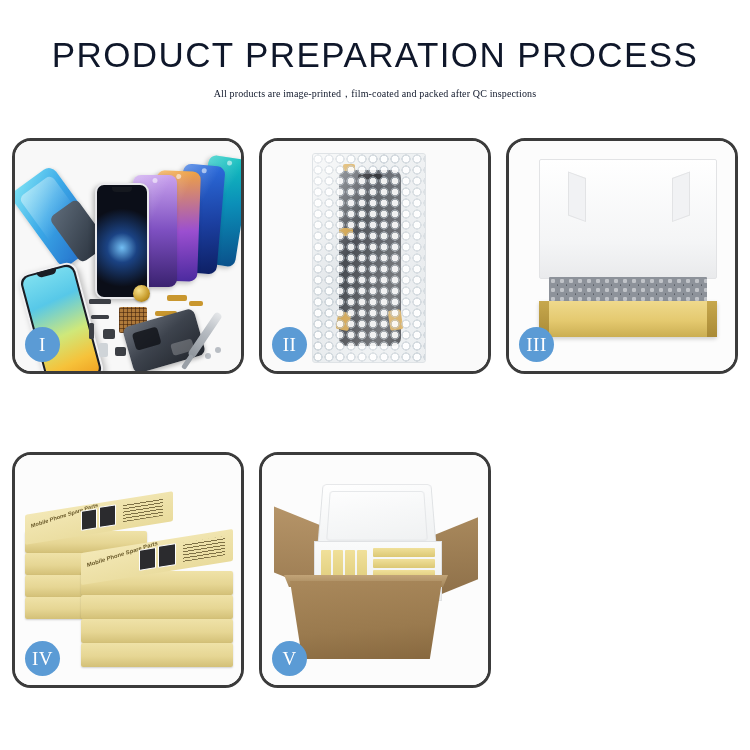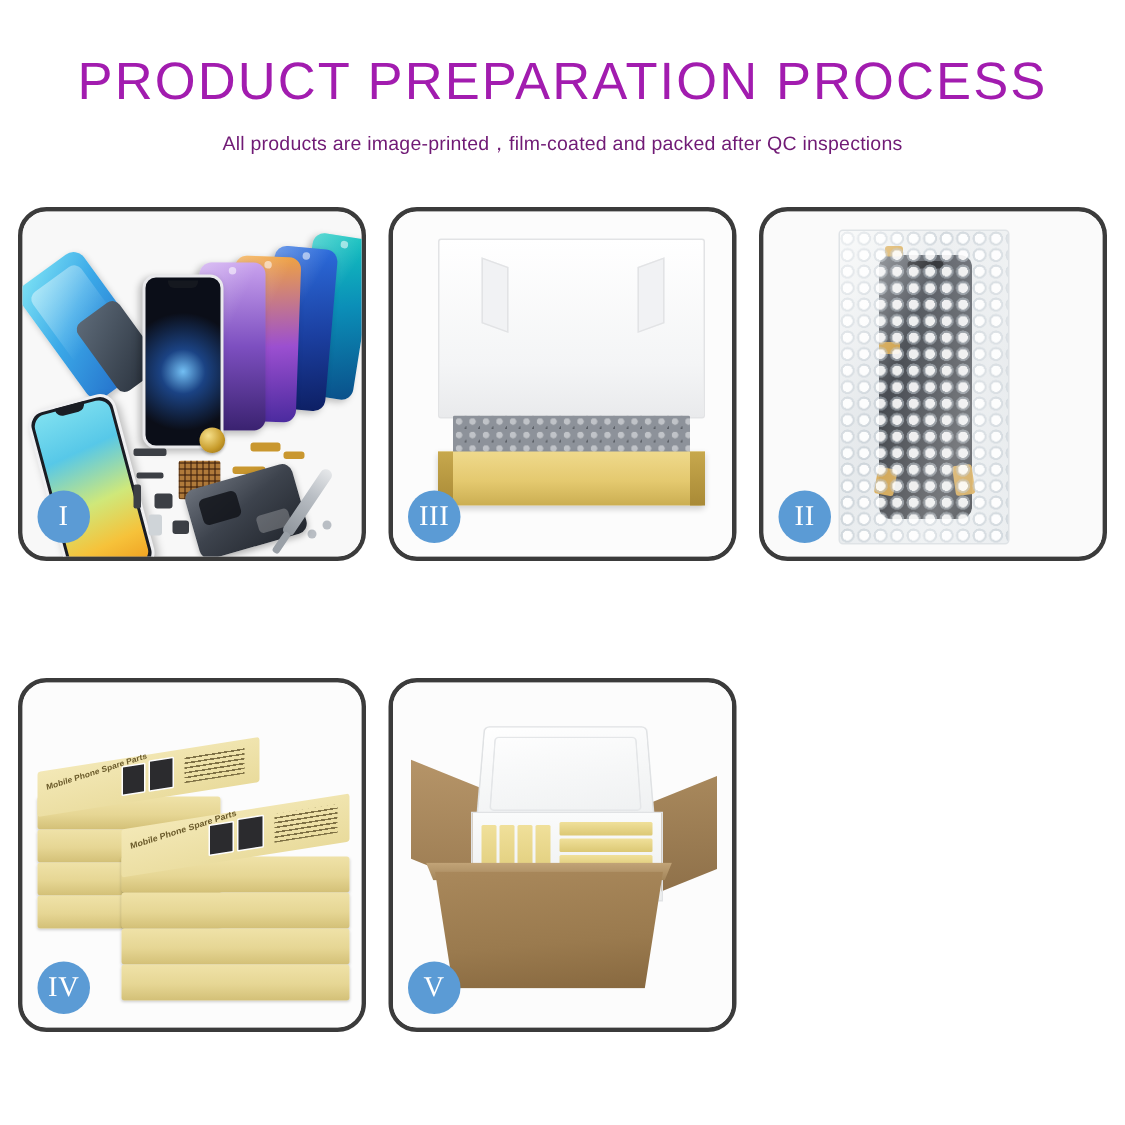--- a/index.html
+++ b/index.html
@@ -20,30 +20,30 @@
   .header {
     width: 100%;
     padding-top: 36px;
     text-align: center;
   }
   .main-title {
     font-family: "Liberation Sans", sans-serif;
     font-size: 35px;
     font-weight: 500;
     letter-spacing: 1.4px;
-    color: #a21caf;
+    color: #0f172a;
     margin: 0;
     line-height: 1.1;
     white-space: nowrap;
   }
   .sub-title {
-    font-family: Liberation Sans, sans-serif;
-    font-size: 13px;
+    font-family: Liberation Serif, serif;
+    font-size: 10px;
     font-weight: 400;
-    color: #701a75;
+    color: #0f172a;
     margin: 12px 0 0 0;
     letter-spacing: 0.15px;
     white-space: nowrap;
   }
 
   
   .grid {
     position: absolute;
     top: 138px;
     left: 12px;
@@ -504,48 +504,48 @@
       </div>
 
       <div class="backplate"></div>
       <div class="screwdriver"></div>
     </div>
     <div class="badge">I</div>
   </div>
 
   <div class="panel">
     <div class="panel-stage">
-      <div class="p3-bg"></div>
-      <div class="p3-lid">
-        <div class="p3-lid-flapL"></div>
-        <div class="p3-lid-flapR"></div>
-      </div>
-      <div class="p3-foam"></div>
-      <div class="p3-tray">
-        <div class="p3-tray-left"></div>
-        <div class="p3-tray-right"></div>
-      </div>
-    </div>
-    <div class="badge">III</div>
-  </div>
-
-  <div class="panel">
-    <div class="panel-stage">
       <div class="p2-bg"></div>
       <div class="bubble-bag">
         <div class="bag-screen"></div>
         <div class="bag-tape" style="left:30px;  top:10px; width:12px; height:7px;"></div>
         <div class="bag-tape" style="left:26px;  top:74px; width:14px; height:8px;"></div>
         <div class="bag-tape" style="left:24px;  top:158px; width:13px; height:18px; transform:rotate(10deg);"></div>
         <div class="bag-tape" style="left:76px;  top:156px; width:13px; height:20px; transform:rotate(-8deg);"></div>
         <div class="bubbles"></div>
         <div class="bag-gloss"></div>
       </div>
     </div>
     <div class="badge">II</div>
+  </div>
+
+  <div class="panel">
+    <div class="panel-stage">
+      <div class="p3-bg"></div>
+      <div class="p3-lid">
+        <div class="p3-lid-flapL"></div>
+        <div class="p3-lid-flapR"></div>
+      </div>
+      <div class="p3-foam"></div>
+      <div class="p3-tray">
+        <div class="p3-tray-left"></div>
+        <div class="p3-tray-right"></div>
+      </div>
+    </div>
+    <div class="badge">III</div>
   </div>
 
   <div class="panel">
     <div class="panel-stage">
       <div class="p4-bg"></div>
       <div class="stack">
 
         <div class="sbox" style="left:2px;  top:46px;  width:122px; height:22px;"></div>
         <div class="sbox" style="left:2px;  top:68px;  width:122px; height:22px;"></div>
         <div class="sbox" style="left:2px;  top:90px;  width:122px; height:22px;"></div>

